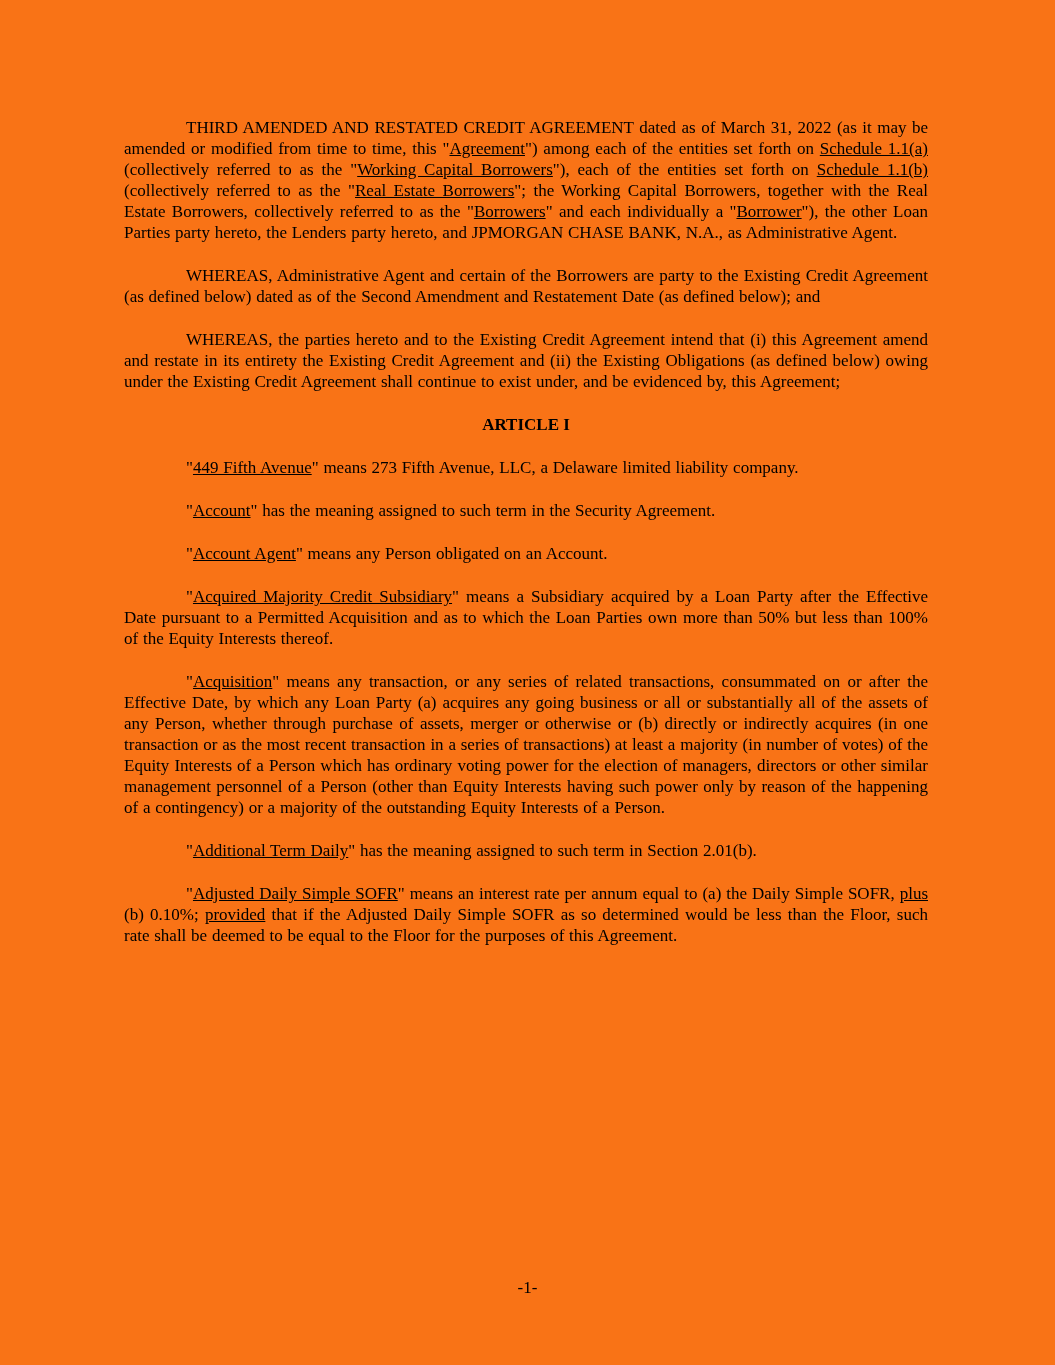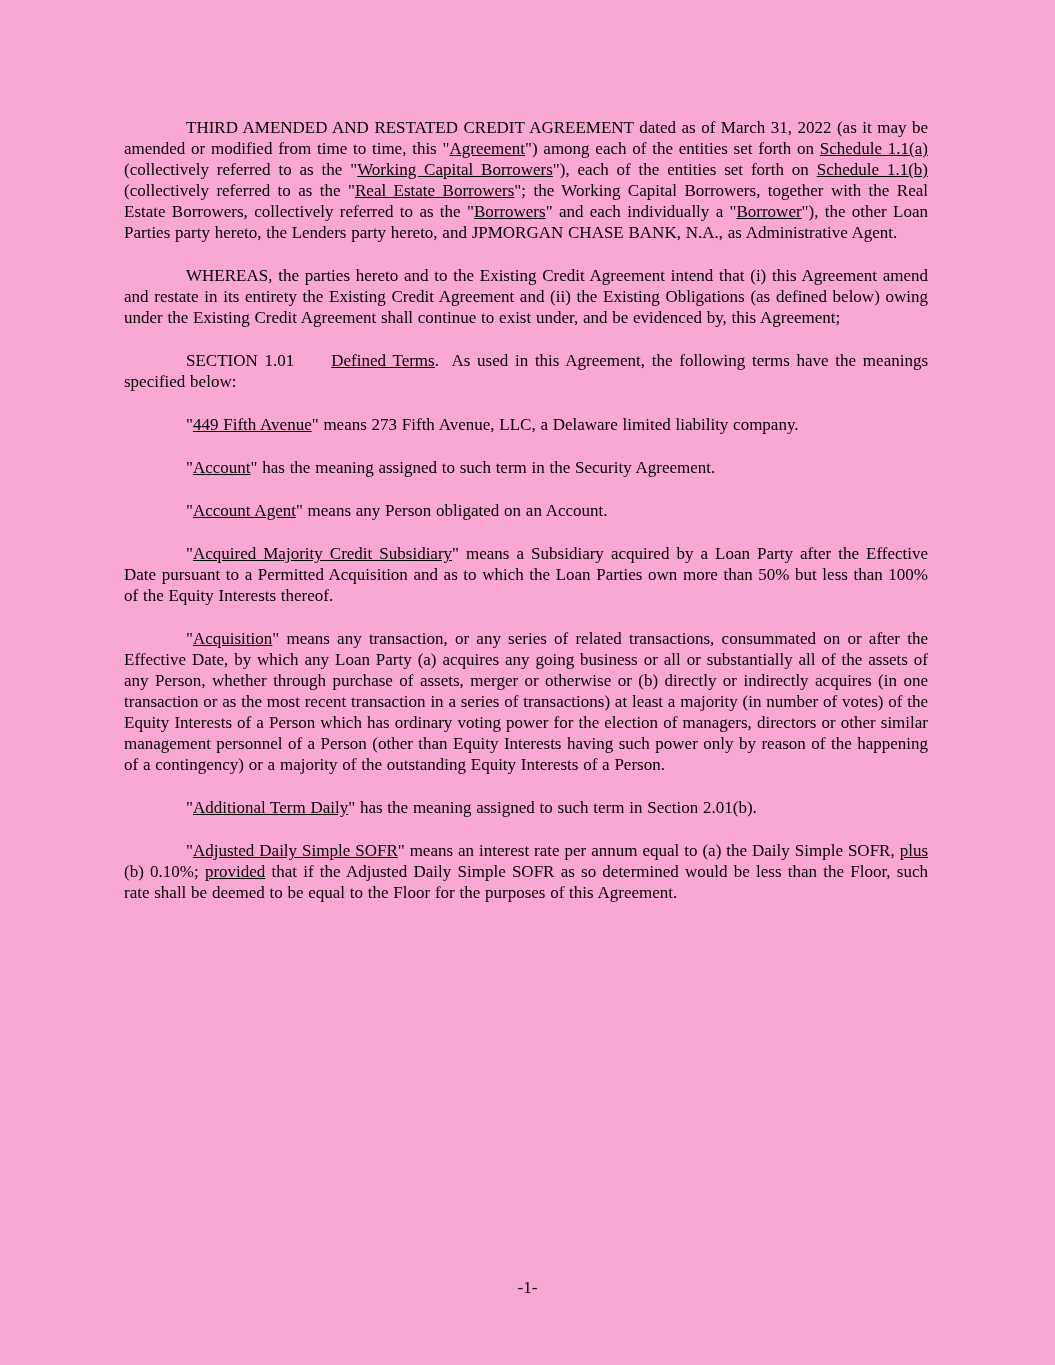--- a/index.html
+++ b/index.html
@@ -5,21 +5,21 @@
   html, body {
     margin: 0;
     padding: 0;
     background: #e8e8e8;
   }
   .page {
     position: relative;
     width: 1055px;
     height: 1365px;
     margin: 0 auto;
-    background: #f9a8d4;
+    background: #f97316;
     color: #000000;
     font-family: "Liberation Serif", "DejaVu Serif", serif;
     font-size: 17px;
     line-height: 21px;
     overflow: hidden;
   }
   .content {
     position: absolute;
     left: 124px;
     top: 117px;
@@ -51,22 +51,23 @@
     text-align: center;
     font-size: 17px;
   }
 </style>
 </head>
 <body>
 
 <div class="page">
   <div class="content">
       <p class="body"><span>THIRD AMENDED AND RESTATED CREDIT AGREEMENT dated as of March 31, 2022 (as it may be amended or modified from time to time, this "</span><span class="u">Agreement</span><span>") among each of the entities set forth on </span><span class="u">Schedule 1.1(a)</span><span> (collectively referred to as the "</span><span class="u">Working Capital Borrowers</span><span>"), each of the entities set forth on </span><span class="u">Schedule 1.1(b)</span><span> (collectively referred to as the "</span><span class="u">Real Estate Borrowers</span><span>"; the Working Capital Borrowers, together with the Real Estate Borrowers, collectively referred to as the "</span><span class="u">Borrowers</span><span>" and each individually a "</span><span class="u">Borrower</span><span>"), the other Loan Parties party hereto, the Lenders party hereto, and JPMORGAN CHASE BANK, N.A., as Administrative Agent.</span></p>
+      <p class="body"><span>WHEREAS, Administrative Agent and certain of the Borrowers are party to the Existing Credit Agreement (as defined below) dated as of the Second Amendment and Restatement Date (as defined below); and</span></p>
       <p class="body"><span>WHEREAS, the parties hereto and to the Existing Credit Agreement intend that (i)&nbsp;this Agreement amend and restate in its entirety the Existing Credit Agreement and (ii)&nbsp;the Existing Obligations (as defined below) owing under the Existing Credit Agreement shall continue to exist under, and be evidenced by, this Agreement;</span></p>
-      <p class="body"><span>SECTION 1.01</span><span class="tab"></span><span class="u">Defined Terms</span><span>.&nbsp; As used in this Agreement, the following terms have the meanings specified below:</span></p>
+      <p class="center-bold"><span>ARTICLE I</span></p>
       <p class="body"><span>"</span><span class="u">449 Fifth Avenue</span><span>" means 273 Fifth Avenue, LLC, a Delaware limited liability company.</span></p>
       <p class="body"><span>"</span><span class="u">Account</span><span>" has the meaning assigned to such term in the Security Agreement.</span></p>
       <p class="body"><span>"</span><span class="u">Account Agent</span><span>" means any Person obligated on an Account.</span></p>
       <p class="body"><span>"</span><span class="u">Acquired Majority Credit Subsidiary</span><span>" means a Subsidiary acquired by a Loan Party after the Effective Date pursuant to a Permitted Acquisition and as to which the Loan Parties own more than 50% but less than 100% of the Equity Interests thereof.</span></p>
       <p class="body"><span>"</span><span class="u">Acquisition</span><span>" means any transaction, or any series of related transactions, consummated on or after the Effective Date, by which any Loan Party (a) acquires any going business or all or substantially all of the assets of any Person, whether through purchase of assets, merger or otherwise or (b) directly or indirectly acquires (in one transaction or as the most recent transaction in a series of transactions) at least a majority (in number of votes) of the Equity Interests of a Person which has ordinary voting power for the election of managers, directors or other similar management personnel of a Person (other than Equity Interests having such power only by reason of the happening of a contingency) or a majority of the outstanding Equity Interests of a Person.</span></p>
       <p class="body"><span>"</span><span class="u">Additional Term Daily</span><span>" has the meaning assigned to such term in Section 2.01(b).</span></p>
       <p class="body"><span>"</span><span class="u">Adjusted Daily Simple SOFR</span><span>" means an interest rate per annum equal to (a) the Daily Simple SOFR, </span><span class="u i">plus</span><span> (b) 0.10%; </span><span class="u">provided</span><span> that if the Adjusted Daily Simple SOFR as so determined would be less than the Floor, such rate shall be deemed to be equal to the Floor for the purposes of this Agreement.</span></p>
     </div>
   <div class="footer">-1-</div>
 </div>

